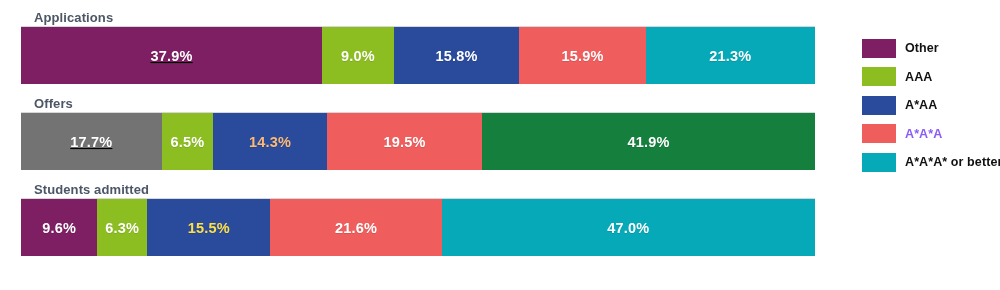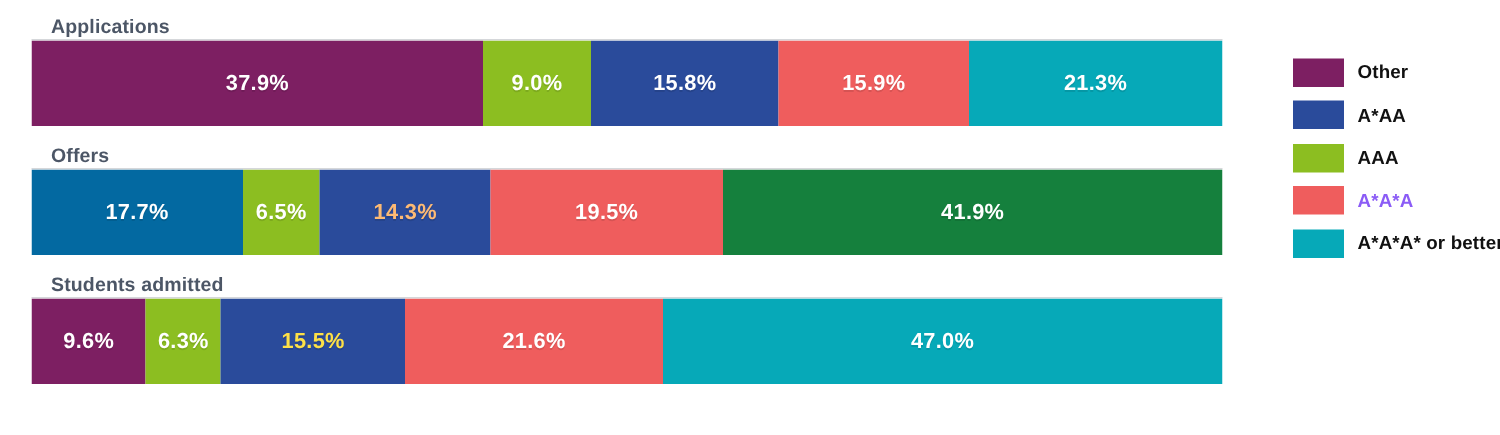--- a/index.html
+++ b/index.html
@@ -100,42 +100,42 @@
 </head>
 <body style="background: rgb(255, 255, 255);">
 
 <div id="chart-root">
 
   <div class="plot-area">
       <div class="bar-group" style="top: 10px;">
         <div class="group-label" style="color: rgb(76, 86, 102);">Applications</div>
         <div class="group-rule" style="background: rgb(213, 215, 218);"></div>
         <div class="stack">
-          <div class="seg" style="background: rgb(125, 31, 98); width: 37.9379%;">
+          <div class="seg" style="background: rgb(125, 31, 98); width: 37.9379%; text-decoration: underline;">
             <span class="seg-label" style="color: rgb(255, 255, 255);">37.9%</span>
           </div>
           <div class="seg" style="background: rgb(140, 190, 33); width: 9.00901%;">
             <span class="seg-label" style="color: rgb(255, 255, 255);">9.0%</span>
           </div>
           <div class="seg" style="background: rgb(42, 75, 155); width: 15.8158%;">
             <span class="seg-label" style="color: rgb(255, 255, 255);">15.8%</span>
           </div>
           <div class="seg" style="background: rgb(239, 93, 93); width: 15.9159%;">
             <span class="seg-label" style="color: rgb(255, 255, 255);">15.9%</span>
           </div>
           <div class="seg" style="background: rgb(6, 169, 184); width: 21.3213%;">
             <span class="seg-label" style="color: rgb(255, 255, 255);">21.3%</span>
           </div>
         </div>
       </div>
       <div class="bar-group" style="top: 96px;">
         <div class="group-label" style="color: rgb(76, 86, 102);">Offers</div>
         <div class="group-rule" style="background: rgb(213, 215, 218);"></div>
         <div class="stack">
-          <div class="seg" style="background: #0369a1; width: 17.7177%;">
+          <div class="seg" style="background: #737373; width: 17.7177%; text-decoration: underline;">
             <span class="seg-label" style="color: rgb(255, 255, 255);">17.7%</span>
           </div>
           <div class="seg" style="background: rgb(140, 190, 33); width: 6.50651%;">
             <span class="seg-label" style="color: rgb(255, 255, 255);">6.5%</span>
           </div>
           <div class="seg" style="background: rgb(42, 75, 155); width: 14.3143%;">
             <span class="seg-label" style="color: #fdba74;">14.3%</span>
           </div>
           <div class="seg" style="background: rgb(239, 93, 93); width: 19.5195%;">
             <span class="seg-label" style="color: rgb(255, 255, 255);">19.5%</span>
@@ -167,26 +167,26 @@
         </div>
       </div>
     </div>
 
   <div class="legend">
       <div class="legend-item">
         <span class="legend-swatch" style="background: rgb(125, 31, 98);"></span>
         <span class="legend-text" style="color: rgb(17, 17, 17);">Other</span>
       </div>
       <div class="legend-item">
+        <span class="legend-swatch" style="background: rgb(140, 190, 33);"></span>
+        <span class="legend-text" style="color: rgb(17, 17, 17);">AAA</span>
+      </div>
+      <div class="legend-item">
         <span class="legend-swatch" style="background: rgb(42, 75, 155);"></span>
         <span class="legend-text" style="color: rgb(17, 17, 17);">A*AA</span>
-      </div>
-      <div class="legend-item">
-        <span class="legend-swatch" style="background: rgb(140, 190, 33);"></span>
-        <span class="legend-text" style="color: rgb(17, 17, 17);">AAA</span>
       </div>
       <div class="legend-item">
         <span class="legend-swatch" style="background: rgb(239, 93, 93);"></span>
         <span class="legend-text" style="color: #8b5cf6;">A*A*A</span>
       </div>
       <div class="legend-item">
         <span class="legend-swatch" style="background: rgb(6, 169, 184);"></span>
         <span class="legend-text" style="color: rgb(17, 17, 17);">A*A*A* or better</span>
       </div>
     </div>

